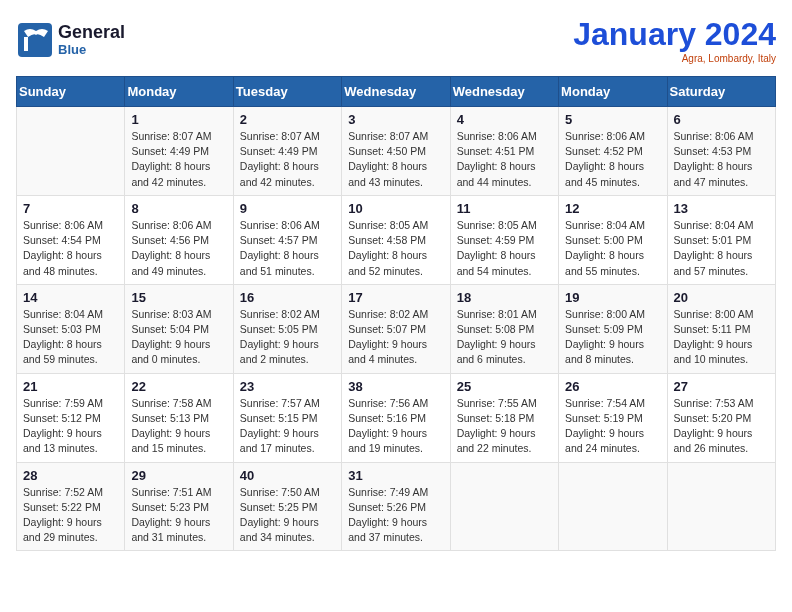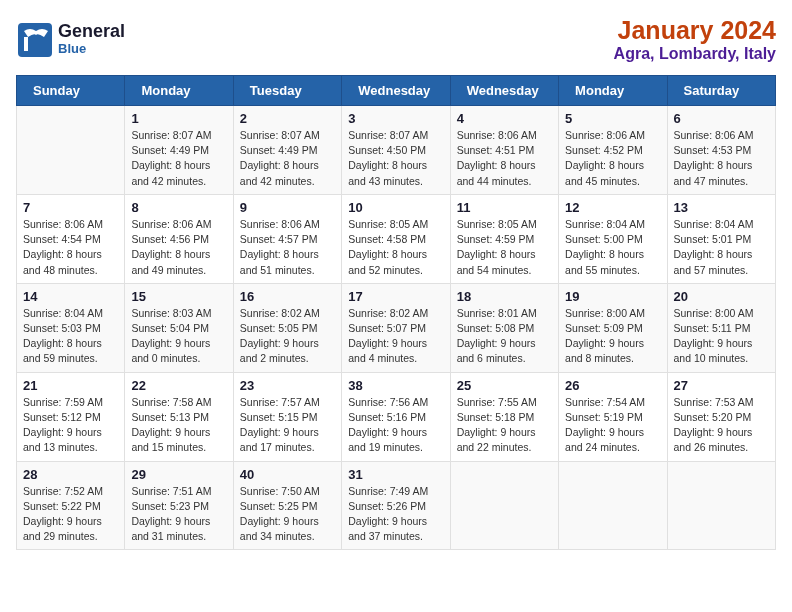--- a/index.html
+++ b/index.html
@@ -16,40 +16,40 @@
       align-items: center;
       margin-bottom: 12px;
     }
     .logo {
       display: flex;
       flex-direction: column;
       align-items: flex-start;
     }
     .title-block { text-align: right; }
     .title-block h1 {
-      font-size: 25px;
+      font-size: 32px;
       font-weight: bold;
+      color: #1d4ed8;
+    }
+    .title-block h2 {
+      font-size: 10px;
+      font-weight: normal;
       color: #c2410c;
-    }
-    .title-block h2 {
-      font-size: 16px;
-      font-weight: bold;
-      color: #4c1d95;
     }
     table {
       width: 100%;
       border-collapse: collapse;
       font-size: 11px;
     }
     thead tr {
       background: #2563a8;
       color: #fff;
     }
     thead th {
-      padding: 7px 16px;
+      padding: 7px 2px;
       text-align: left;
       font-size: 13px;
       font-weight: 600;
       border: 1px solid #1e4f8c;
     }
     tbody tr {
       border-bottom: 1px solid #ddd;
     }
     tbody tr:nth-child(odd) { background: #f9f9f9; }
     tbody tr:nth-child(even) { background: #fff; }

